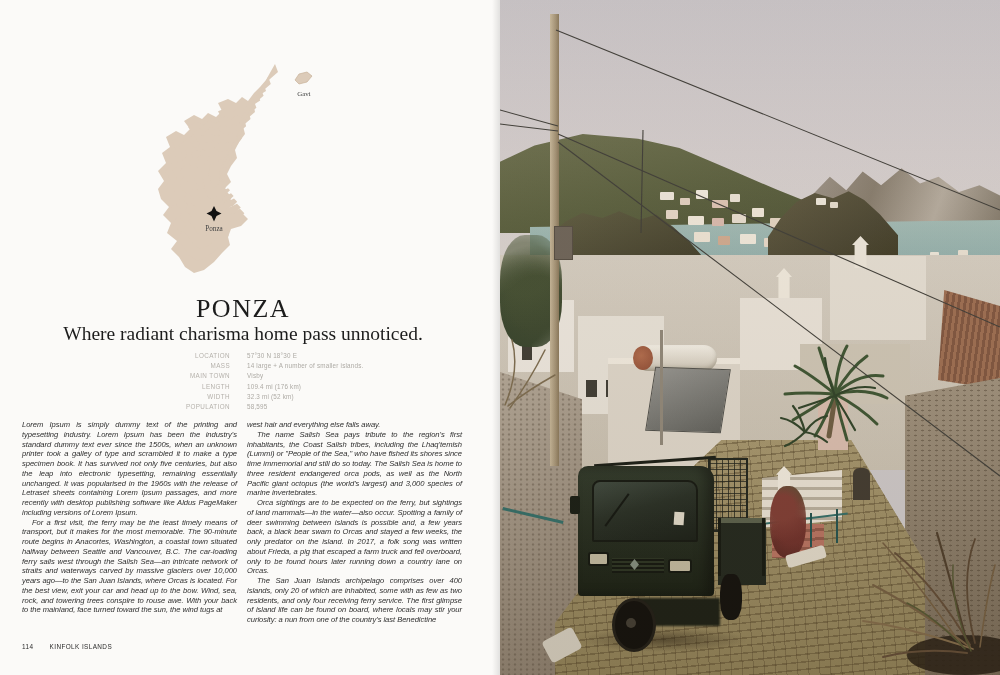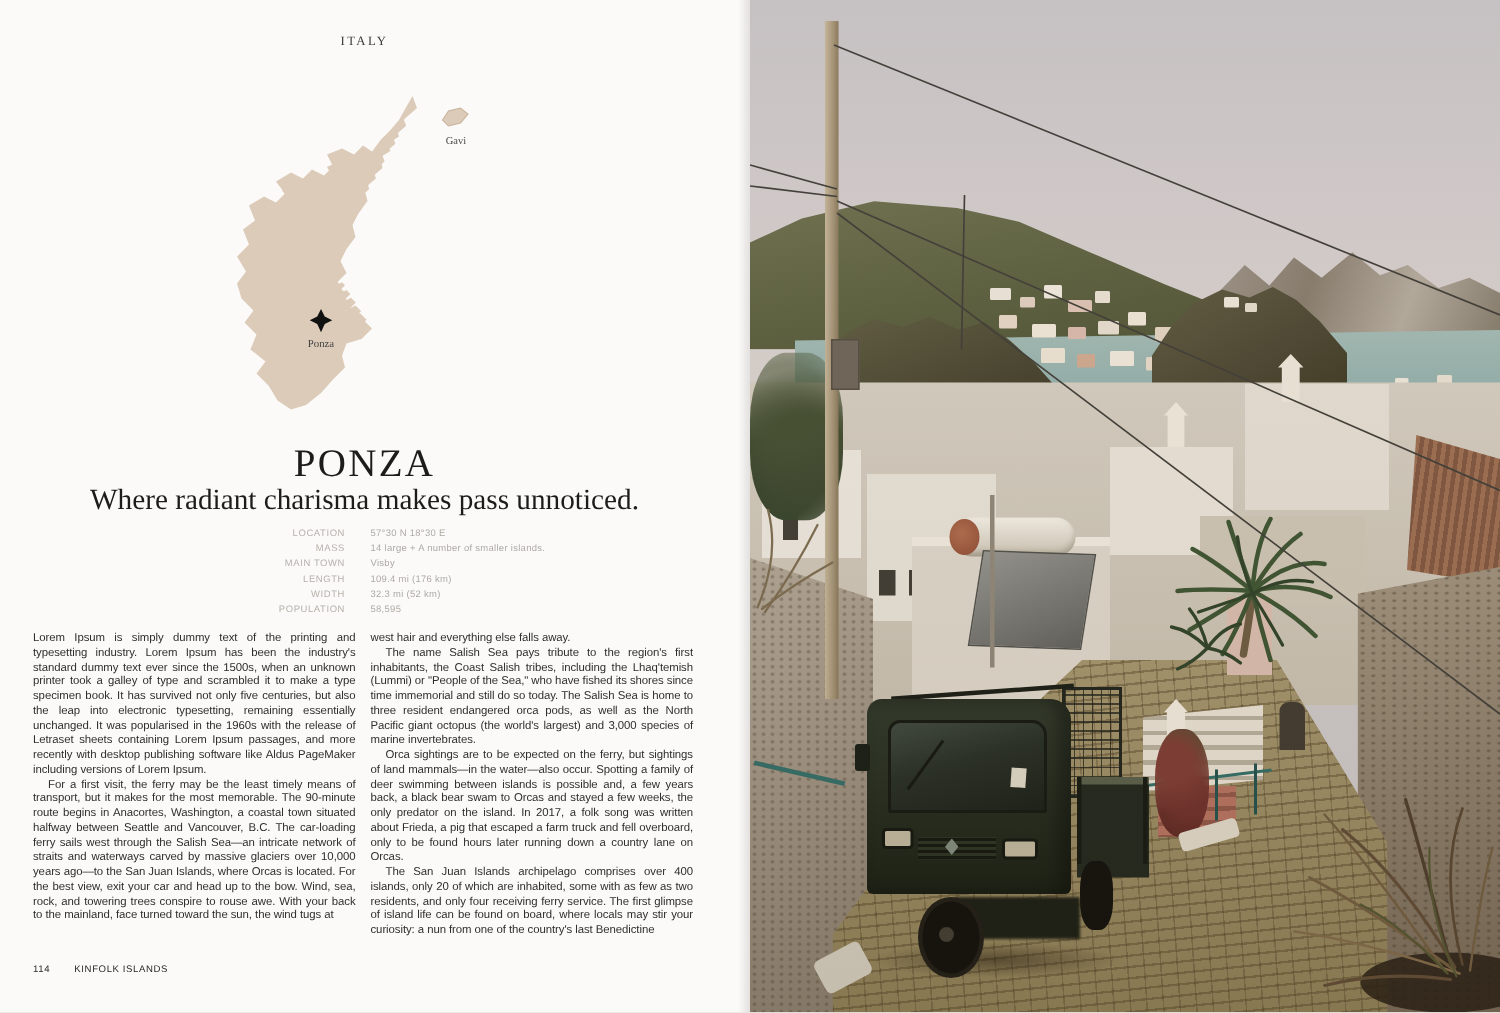--- a/index.html
+++ b/index.html
@@ -12,21 +12,21 @@
   #map-svg{position:absolute;left:155px;top:56px;width:175px;height:218px;}
   #map-svg text{font-family:"Liberation Serif",serif;fill:#444;}
   .headline{position:absolute;left:0;top:294px;width:486px;text-align:center;
             font-family:"Liberation Serif",serif;color:#1c1c1c;font-size:26px;letter-spacing:1.5px;font-weight:500;}
   .subhead{position:absolute;left:0;top:323px;width:486px;text-align:center;
            font-family:"Liberation Serif",serif;color:#1c1c1c;font-size:19.5px;font-weight:400;}
   #facts{position:absolute;left:0;top:351px;width:500px;}
   .frow{display:flex;line-height:10.2px;}
   .fl{width:230px;text-align:right;font-size:6.3px;letter-spacing:.4px;color:#b5b1ab;text-transform:uppercase;}
   .fv{margin-left:17px;font-size:6.3px;color:#adaaa4;letter-spacing:.2px;}
-  #bodycols{position:absolute;left:22px;top:420px;width:440px;display:flex;gap:10px;}
+  #bodycols{position:absolute;left:22px;top:420px;width:440px;display:flex;gap:10px;font-style:italic;}
   .bcol{width:215px;}
   .bcol p{margin:0;font-size:7.6px;line-height:9.75px;text-align:justify;color:#2e2e2e;
           hyphens:auto;-webkit-hyphens:auto;letter-spacing:-0.05px;}
   .bcol p.ind{text-indent:10px;}
   #footer{position:absolute;left:22px;top:643px;font-size:6.4px;letter-spacing:.4px;color:#2a2a2a;}
   #footer .pub{margin-left:14px;}
   .seam{position:absolute;left:492px;top:0;width:8px;height:675px;
         background:linear-gradient(90deg,rgba(0,0,0,0),rgba(0,0,0,0.10));}
   
   #photo{position:absolute;left:500px;top:0;width:500px;height:675px;overflow:hidden;background:#cbc7c8;}
@@ -138,21 +138,20 @@
   svg .frond2{fill:none;stroke:#2c4026;stroke-width:2.2;stroke-linecap:round;}
   svg .twig{fill:none;stroke-linecap:round;}
 </style>
 </head>
 <body>
 
 <div id="spread">
 
   <div id="left-page">
 
-    <div class="kicker">ITALY</div>
 
     <svg id="map-svg" viewBox="0 0 175 218">
       <polygon id="isl" fill="#dccbb9" stroke="none" points="
         120,8 123,16 115,23 109,29 111,35 103,40 98,48 100,56 93,62 88,70 90,78
         84,86 80,94 82,102 76,110 72,118 76,126 70,132 72,140 78,146 74,152 68,157
         72,164 80,162 88,158 93,163 86,170 76,173 73,181 75,189 67,197 59,206 49,214
         39,217 30,211 24,201 16,193 22,185 12,177 16,167 8,159 14,151 6,143 3,133
         9,125 3,115 11,107 7,97 15,91 11,81 21,75 29,79 35,73 29,65 39,59 47,63
         53,57 61,61 67,55 63,47 73,43 81,47 87,41 93,45 99,37 105,31 111,24 116,15"></polygon>
       <g fill="none" stroke="#c8b29a" stroke-width="0.7">
@@ -164,21 +163,21 @@
         <use href="#isl" transform="translate(63 115) scale(0.28) translate(-63 -115)"></use>
         <use href="#isl" transform="translate(63 115) scale(0.16) translate(-63 -115)"></use>
       </g>
       <polygon fill="#dccbb9" stroke="#c8b29a" stroke-width="0.7" points="140,24 144,18 152,16 157,20 152,26 144,28"></polygon>
       <text x="149" y="40" font-size="7" text-anchor="middle">Gavi</text>
       <path d="M59,150 L61.5,155 L66.5,157.5 L61.5,160 L59,165.5 L56.5,160 L51.5,157.5 L56.5,155 Z" fill="#111"></path>
       <text x="59" y="175" font-size="7.2" text-anchor="middle" fill="#2b2b2b">Ponza</text>
     </svg>
 
     <div class="headline">PONZA</div>
-    <div class="subhead">Where radiant charisma makes pass unnoticed.</div>
+    <div class="subhead">Where radiant charisma home pass unnoticed.</div>
 
     <div id="facts">
       <div class="frow">
         <span class="fl">LOCATION</span>
         <span class="fv">57°30 N 18°30 E</span>
       </div>
       <div class="frow">
         <span class="fl">MASS</span>
         <span class="fv">14 large + A number of smaller islands.</span>
       </div>

